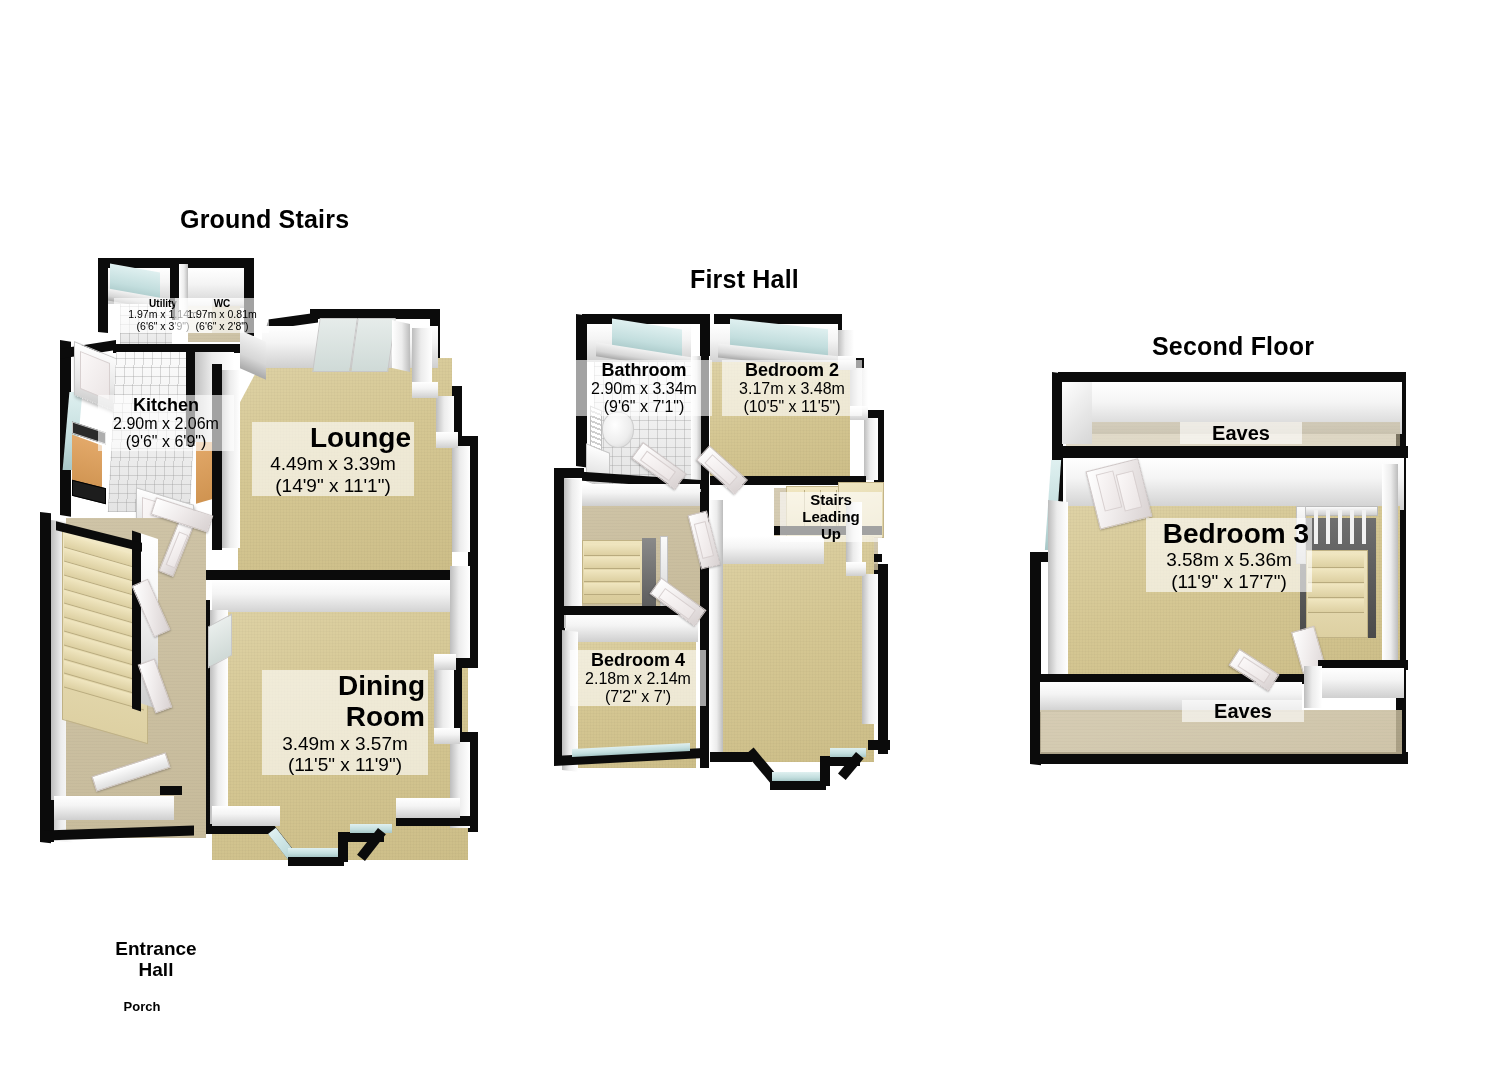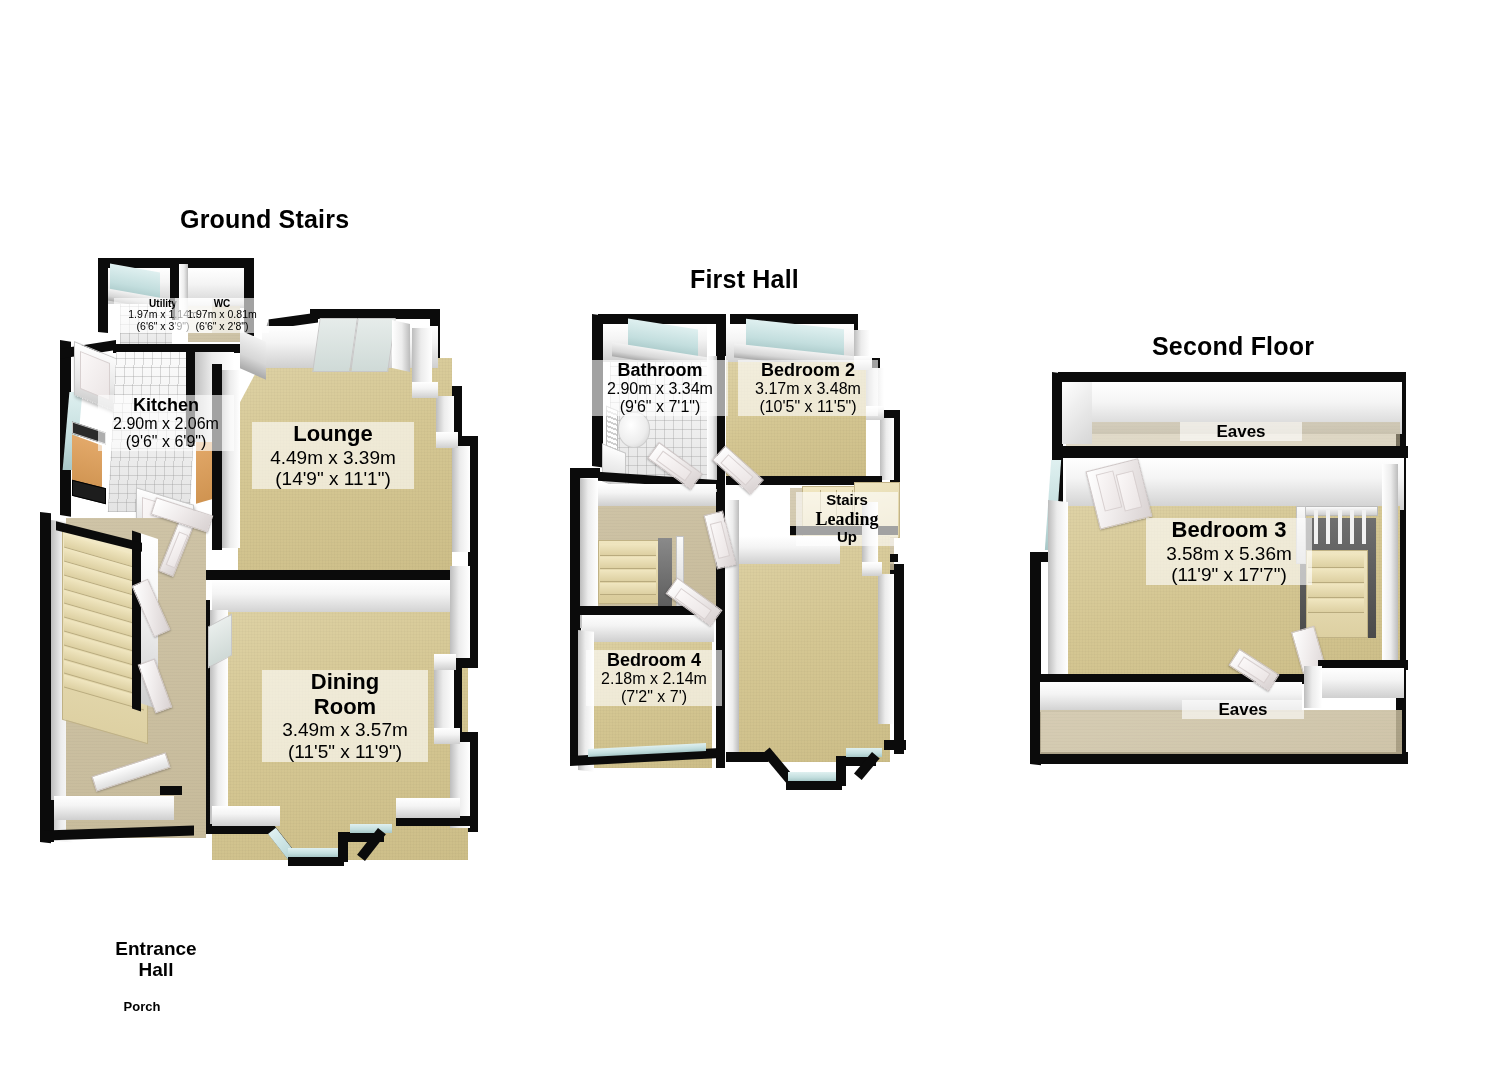--- a/index.html
+++ b/index.html
@@ -39,26 +39,26 @@
     padding: 0 3px;
     z-index: 60;
   }
   .lbl .nm {
     display: block;
     font-weight: bold;
   }
   .lbl .dm { display: block; font-weight: normal; }
 
   .lbl.big   { font-size: 19px; }
-  .lbl.big .nm   { font-size: 22px; }
+  .lbl.big .nm   { font-size: 28px; text-align: right; }
   .lbl.mid   { font-size: 16px; }
   .lbl.mid .nm   { font-size: 18px; }
   .lbl.small { font-size: 10.5px; }
   .lbl.small .nm { font-size: 10px; }
-  .lbl.onlyname .nm { font-size: 17px; }
+  .lbl.onlyname .nm { font-size: 20px; }
 
   
   .shape { position: absolute; }
 
   .floorfill {
     position: absolute;
     background:
       repeating-linear-gradient(0deg, rgba(0,0,0,0.018) 0 1px, rgba(0,0,0,0) 1px 3px),
       repeating-linear-gradient(90deg, rgba(0,0,0,0.018) 0 1px, rgba(0,0,0,0) 1px 3px),
       linear-gradient(160deg, #ded2a5 0%, #d5c793 45%, #cdbe88 100%);
@@ -329,21 +329,21 @@
   <div class="door" style="left:92px; top:524px; width:76px; height:14px; transform:rotate(-18deg); background:linear-gradient(180deg,#fff,#dfdfdf);"></div>
   <div class="wallcap" style="left:160px; top:546px; width:22px; height:9px;"></div>
 
   <div class="lbl" style="left:108px; top:760px; width:62px; font-size:13px;">
     <span class="nm" style="font-size:13px;">Porch</span>
   </div>
 </div>
 
 <div class="floor-title" style="left:690px; top:265px;">First Hall</div>
 
-<div class="plan" style="left:540px; top:300px; width:460px; height:560px;">
+<div class="plan" style="left:524px; top:300px; width:460px; height:560px;">
 
   <div class="wallcap" style="left:58px; top:14px; width:128px; height:10px;"></div>
   <div class="wallcap" style="left:176px; top:14px; width:10px; height:40px;"></div>
   <div class="wallcap" style="left:176px; top:46px; width:22px; height:10px;"></div>
   <div class="wallcap" style="left:190px; top:14px; width:10px; height:42px;"></div>
   <div class="wallcap" style="left:190px; top:14px; width:128px; height:10px;"></div>
   <div class="wallcap" style="left:308px; top:14px; width:10px; height:52px;"></div>
   <div class="wallcap" style="left:308px; top:58px; width:32px; height:10px;"></div>
   <div class="wallcap" style="left:330px; top:58px; width:10px; height:60px;"></div>
   <div class="wallcap" style="left:330px; top:110px; width:30px; height:10px;"></div>
@@ -421,21 +421,21 @@
   <div class="stairband" style="left:262px; top:186px; width:86px; height:50px; background:linear-gradient(180deg,#f2e8c3,#ddd0a1);"></div>
   <div class="stairtread" style="left:266px; top:190px; width:14px; height:44px;  border-right:1px solid #bcae81; border-bottom:none;"></div>
   <div class="stairtread" style="left:282px; top:190px; width:14px; height:44px;  border-right:1px solid #bcae81; border-bottom:none;"></div>
   <div class="stairtread" style="left:298px; top:190px; width:14px; height:44px;  border-right:1px solid #bcae81; border-bottom:none;"></div>
   <div class="shape" style="left:314px; top:182px; width:44px; height:54px; background:linear-gradient(165deg,#efe6c2,#ddd0a2); border:1px solid #c3b488;"></div>
   <div class="wallcap" style="left:250px; top:226px; width:108px; height:9px;"></div>
   <div class="wallcap" style="left:300px; top:254px; width:58px; height:8px;"></div>
 
   <div class="lbl" style="left:256px; top:192px; width:96px; font-size:15px; line-height:1.12;">
     <span class="nm" style="font-size:15px;">Stairs</span>
-    <span class="nm" style="font-size:18px;font-family:Liberation Serif, serif;">Leading</span>
+    <span class="nm" style="font-size:15px;">Leading</span>
     <span class="nm" style="font-size:15px;">Up</span>
   </div>
 
   <div class="floorfill" style="left:186px; top:236px; width:164px; height:226px;"></div>
   <div class="wallface" style="left:186px; top:236px; width:114px; height:28px;"></div>
   <div class="wallcap" style="left:176px; top:192px; width:9px; height:276px;"></div>
   <div class="wallface side" style="left:185px; top:200px; width:14px; height:262px;"></div>
 
   <div class="wallface sideL" style="left:322px; top:202px; width:16px; height:68px;"></div>
   <div class="wallface sideL" style="left:338px; top:274px; width:16px; height:150px;"></div>

